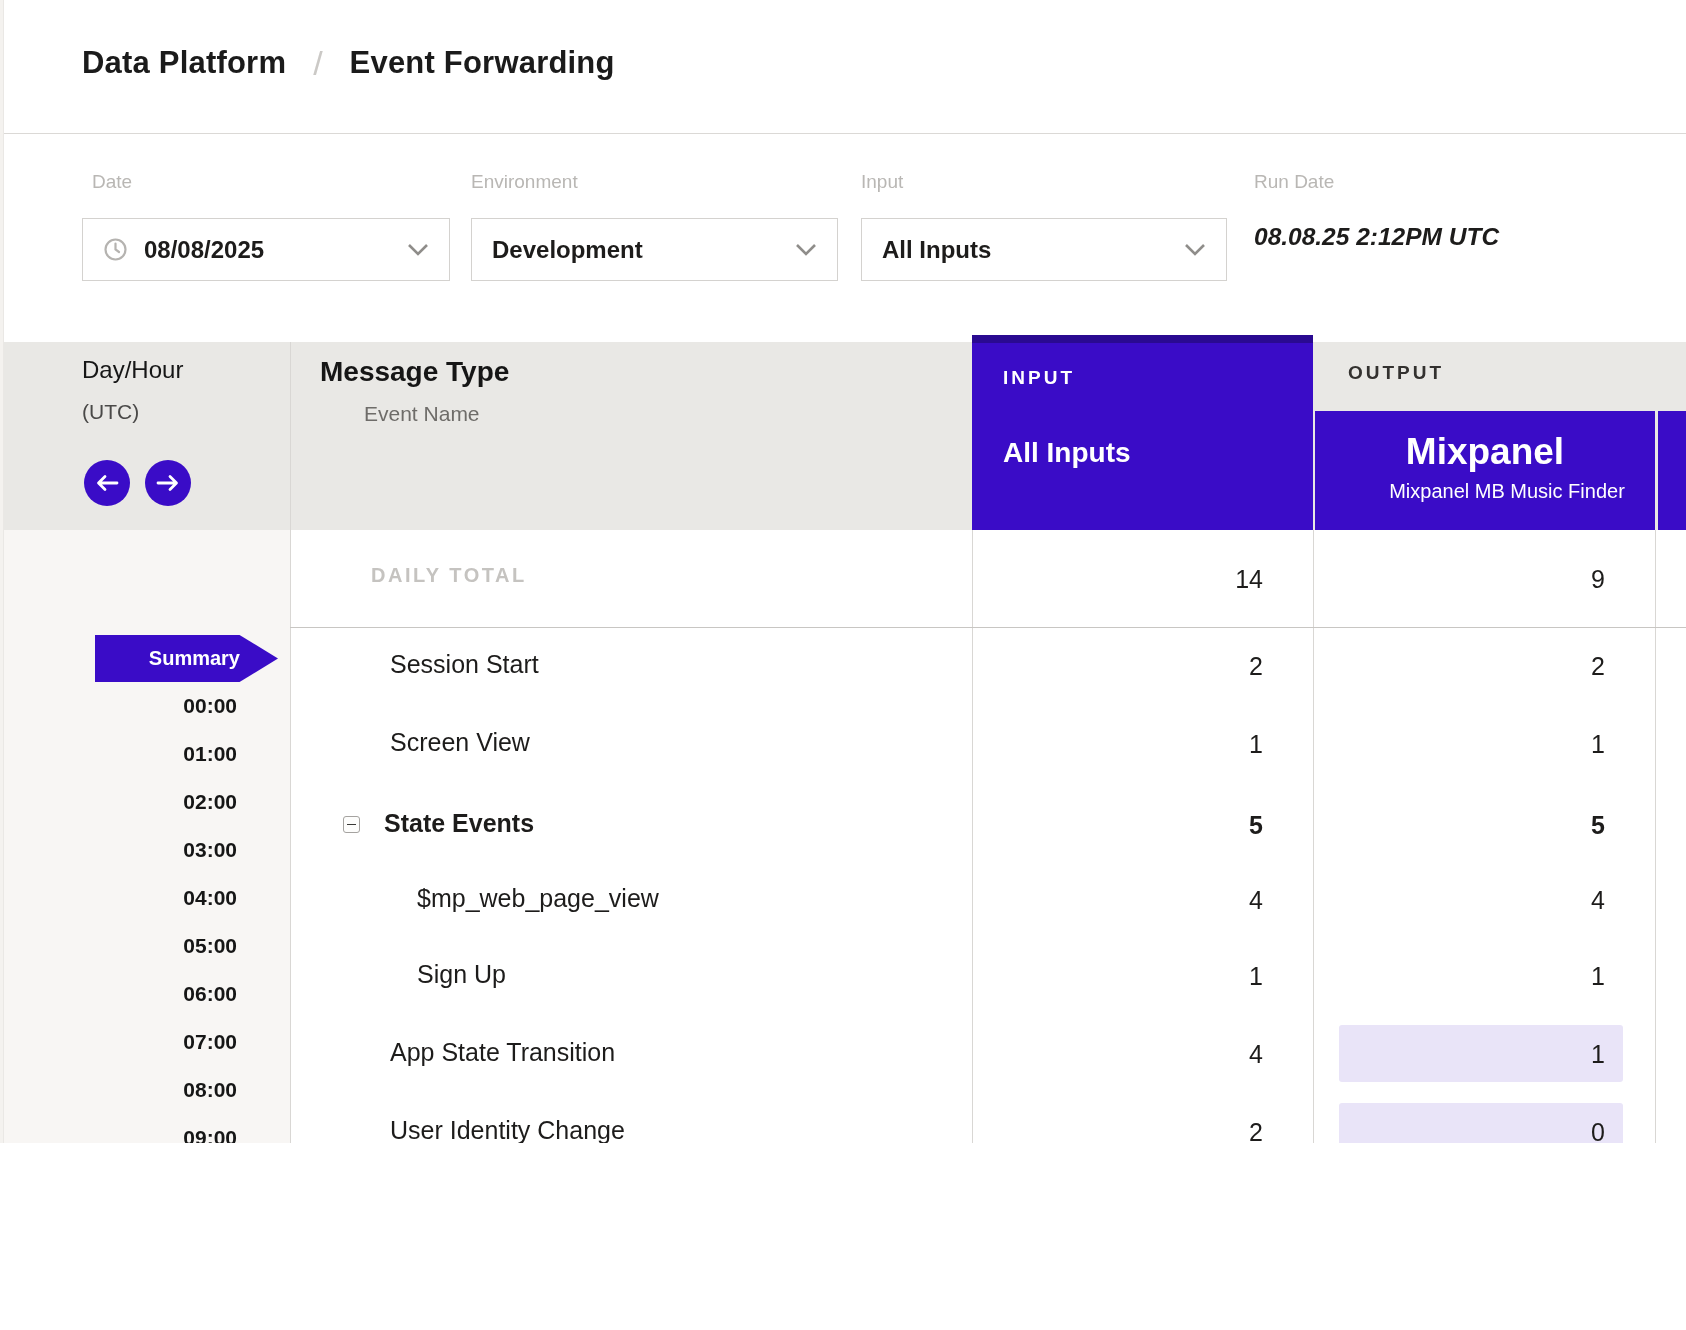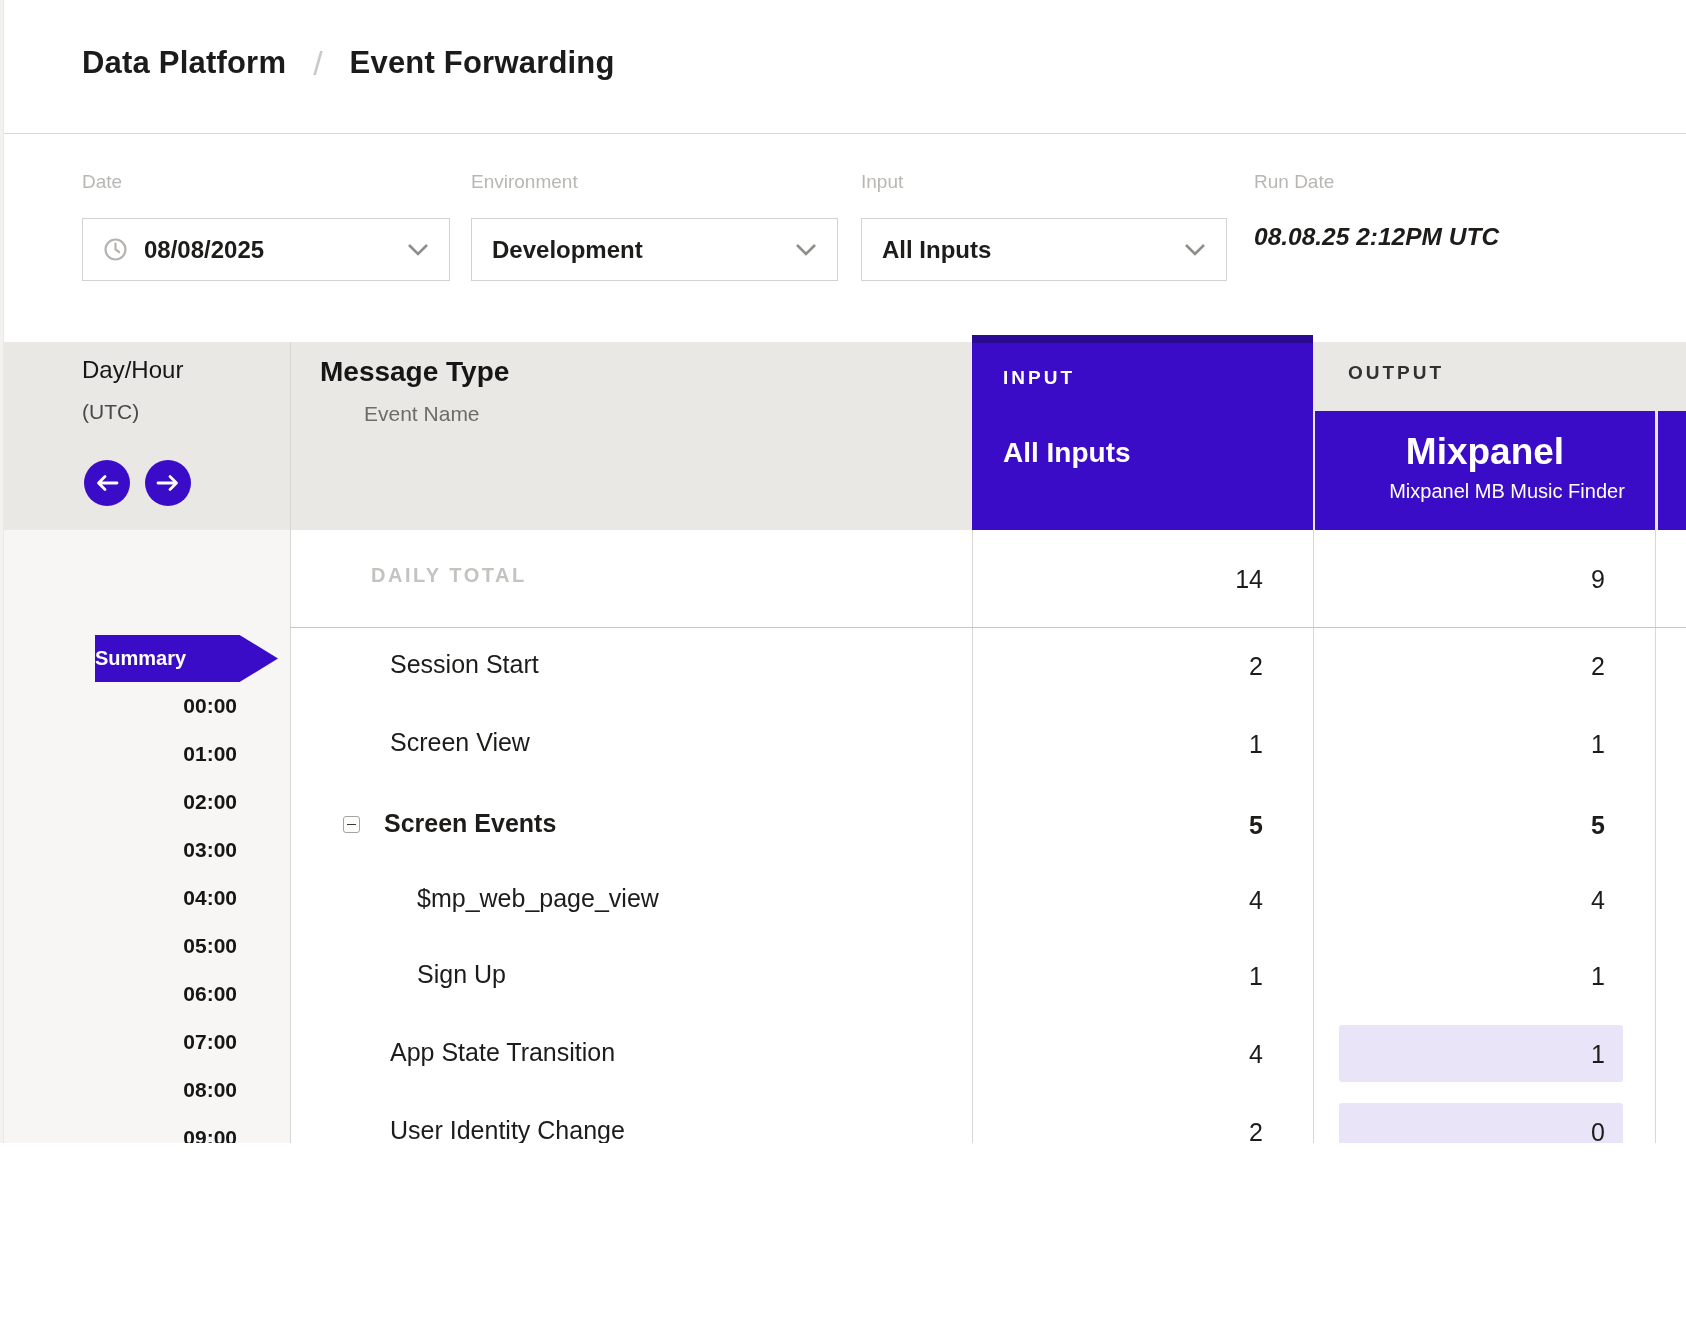--- a/index.html
+++ b/index.html
@@ -59,21 +59,21 @@
 
   .daily-total-label { position:absolute; left:371px; top:564px; font-size:20px; font-weight:700; letter-spacing:2.5px; color:#c5c3c0; }
 
   .num { position:absolute; font-size:25px; color:#1d1c1b; text-align:right; z-index:6; }
   .num.in-col { right:423px;margin-left:26px; }
   .num.out-col { right:81px; }
   .num.bold { font-weight:700; }
 
   .hl-cell { position:absolute; left:1339px; width:284px; height:57px; background:#E9E4F8; border-radius:3px; z-index:4; }
 
-  .summary-tab { position:absolute; left:95px; top:635px; width:183px; height:47px; background:#3A0CC7; color:#fff; font-size:20px; font-weight:700; line-height:47px; text-align:left; padding-right:38px; clip-path:polygon(0 0, 79% 0, 100% 50%, 79% 100%, 0 100%); cursor:pointer; z-index:6; }
+  .summary-tab { position:absolute; left:95px; top:635px; width:183px; height:47px; background:#3A0CC7; color:#fff; font-size:20px; font-weight:700; line-height:47px; text-align:right; padding-right:38px; clip-path:polygon(0 0, 79% 0, 100% 50%, 79% 100%, 0 100%); cursor:pointer; z-index:6; }
 
   .hour { position:absolute; left:0; width:237px; text-align:right; font-size:21px; font-weight:700; color:#161616; cursor:pointer; z-index:6; }
 
   .row-label { position:absolute; font-size:25px; color:#1d1c1b; z-index:6; }
   .row-label.bold { font-weight:700; }
   .collapse-box { position:absolute; left:343px; top:816px; width:17px; height:17px; border:1.5px solid #a5a3a0; border-radius:3px; background:#fdfdfc; cursor:pointer; z-index:6; }
   .collapse-box::after { content:""; position:absolute; left:3px; right:3px; top:6.5px; height:1.8px; background:#3a3937; }
 </style>
 </head>
 <body>
@@ -84,21 +84,21 @@
 
   <div class="topbar">
     <div class="crumbs">
       <span class="crumb">Data Platform</span>
       <span class="crumb-sep">/</span>
       <span class="crumb">Event Forwarding</span>
     </div>
   </div>
 
   <div class="filterbar">
-    <span class="f-label" style="left:82px">Date</span>
+    <span class="f-label" style="left:92px">Date</span>
     <span class="f-label" style="left:471px">Environment</span>
     <span class="f-label" style="left:861px">Input</span>
     <span class="f-label" style="left:1254px">Run Date</span>
 
     <div class="f-box" style="left:82px; width:368px">
       <span class="clock">
         <svg width="25" height="25" viewBox="0 0 25 25">
             <circle cx="12.5" cy="12.5" r="10" fill="none" stroke="#b5b3b0" stroke-width="2.2"></circle>
             <path d="M12.5 6.5 V12.5 L16 15" fill="none" stroke="#b5b3b0" stroke-width="2.2" stroke-linecap="round"></path>
           </svg>
@@ -186,21 +186,21 @@
   <div class="hour" style="top:1078px">08:00</div>
   <div class="hour" style="top:1126px">09:00</div>
   <div class="hour" style="top:1174px">10:00</div>
   <div class="hour" style="top:1222px">11:00</div>
   <div class="hour" style="top:1270px">12:00</div>
   <div class="hour" style="top:1318px">13:00</div>
 
   <span class="row-label" style="left:390px; top:650px">Session Start</span>
   <span class="row-label" style="left:390px; top:728px">Screen View</span>
   <span class="collapse-box"></span>
-  <span class="row-label bold" style="left:384px; top:809px">Screen Events</span>
+  <span class="row-label bold" style="left:384px; top:809px">State Events</span>
   <span class="row-label" style="left:417px; top:884px">$mp_web_page_view</span>
   <span class="row-label" style="left:417px; top:960px">Sign Up</span>
   <span class="row-label" style="left:390px; top:1038px">App State Transition</span>
   <span class="row-label" style="left:390px; top:1116px">User Identity Change</span>
 
   <span class="num in-col" style="top:652px">2</span>
   <span class="num in-col" style="top:730px">1</span>
   <span class="num in-col bold" style="top:811px">5</span>
   <span class="num in-col" style="top:886px">4</span>
   <span class="num in-col" style="top:962px">1</span>

